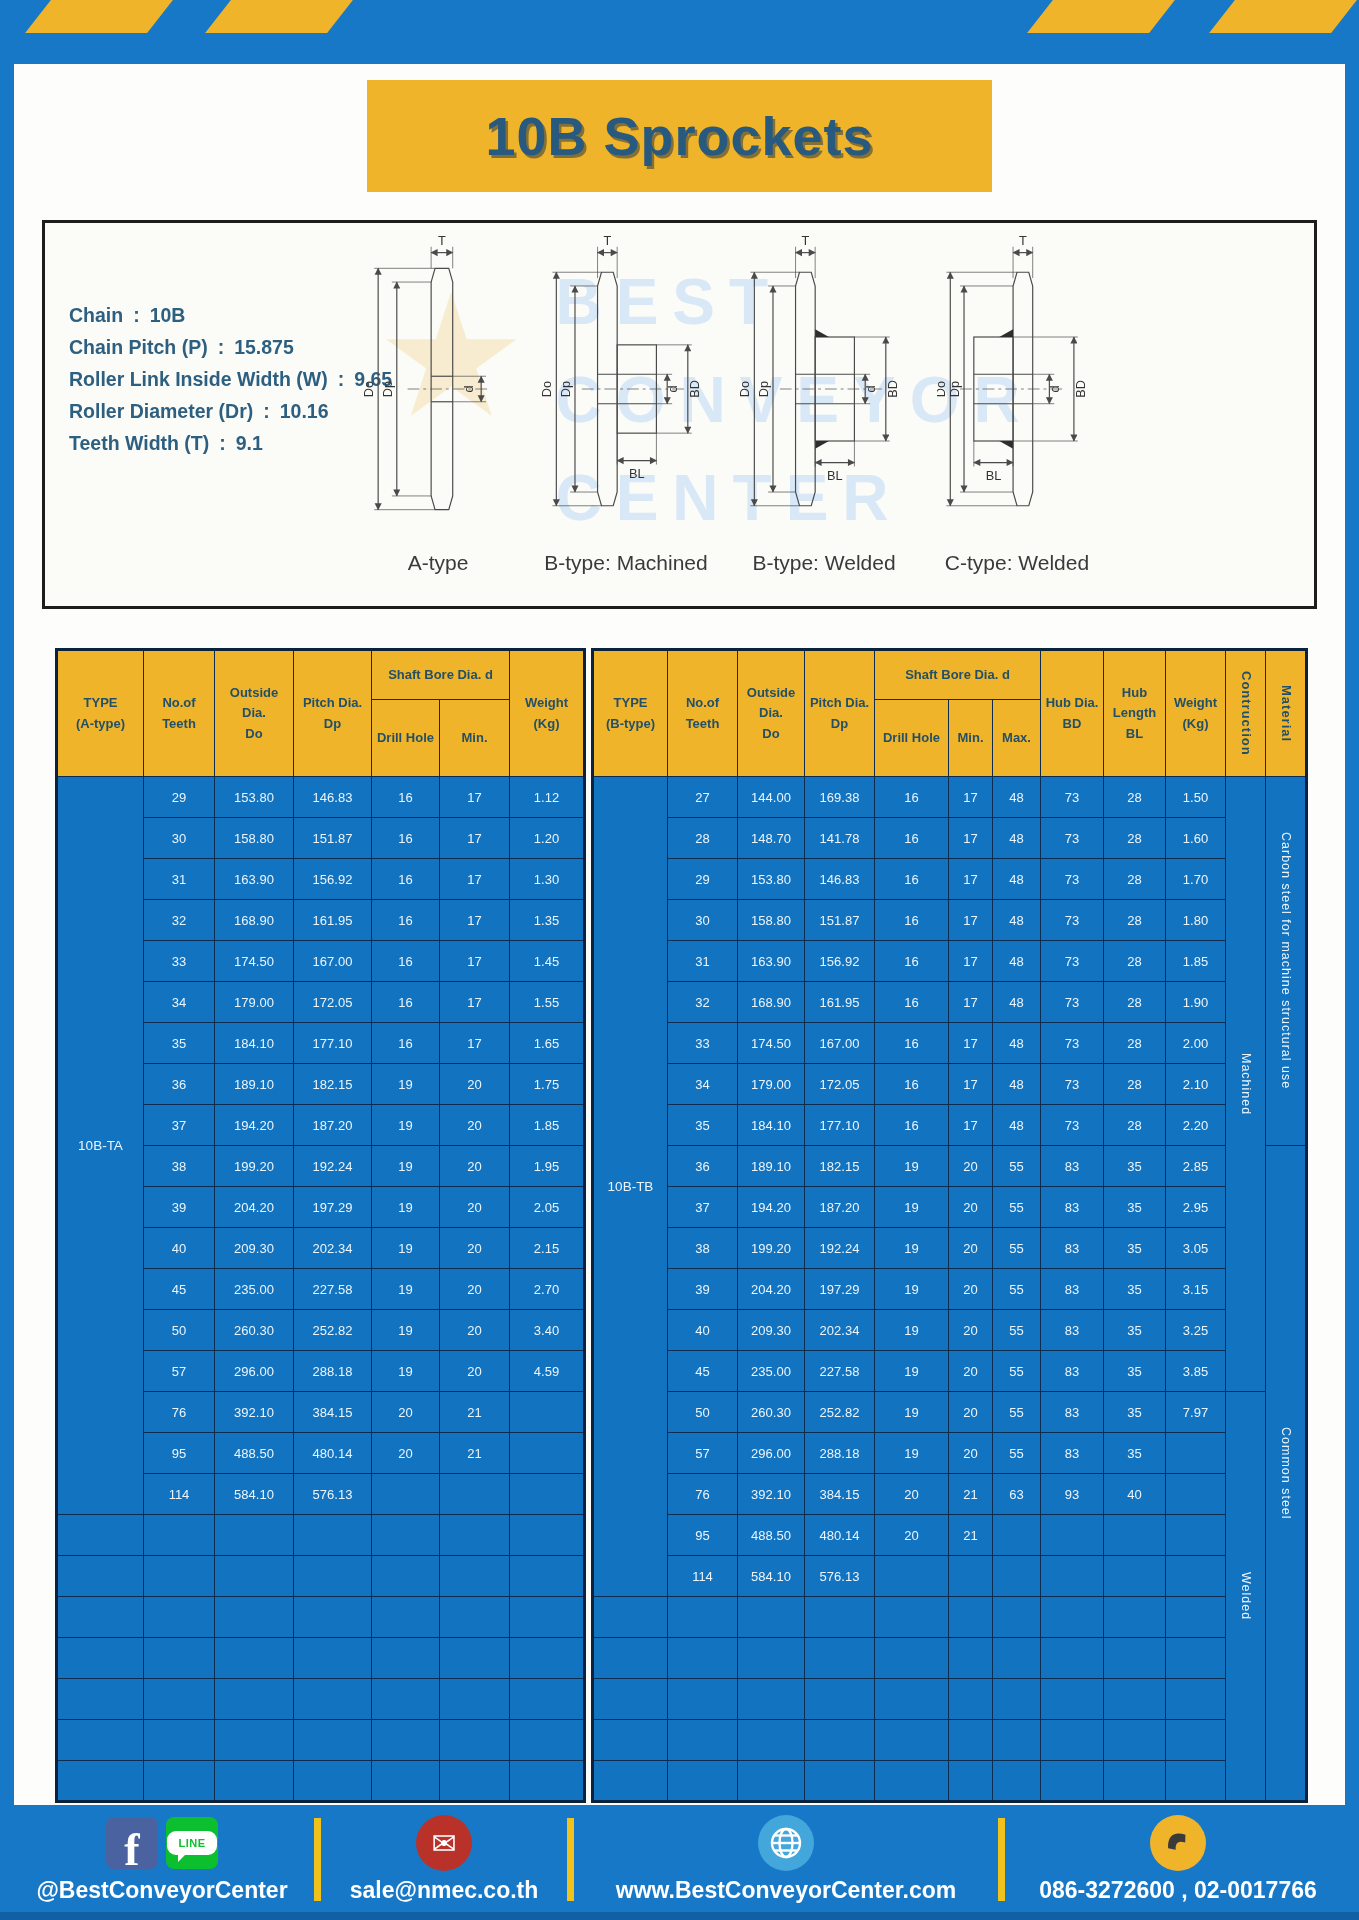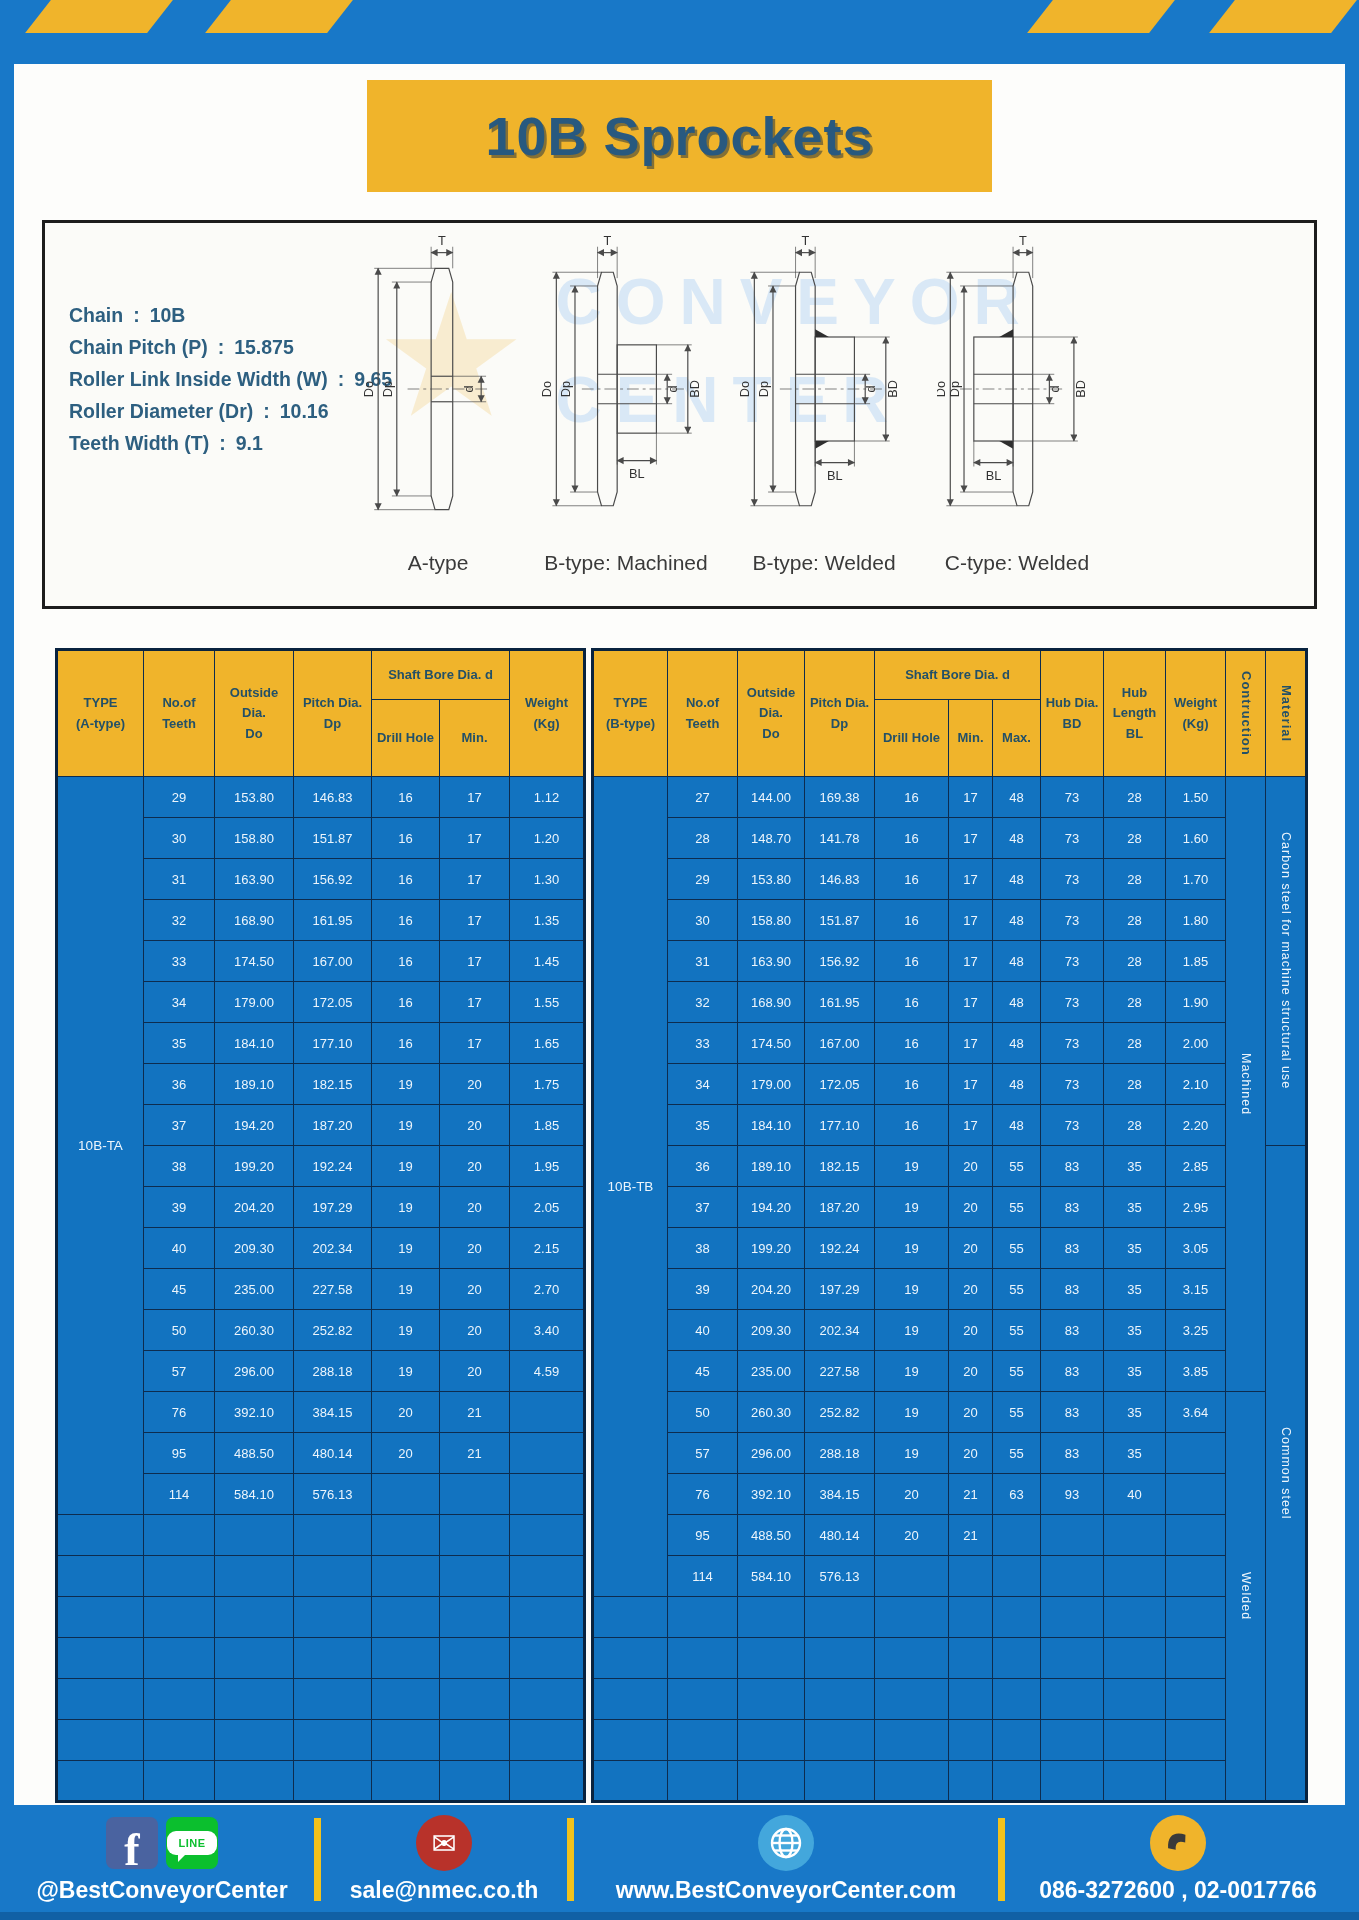--- a/index.html
+++ b/index.html
@@ -86,20 +86,21 @@
   <div class="content">
 
     <div class="title-banner">
       <span class="page-title">10B Sprockets</span>
     </div>
 
     <div class="spec-box">
       <div class="watermark">
         <span class="wm-star">★</span>
         <div class="wm-text">
+          <div>BEST</div>
           <div>CONVEYOR</div>
           <div>CENTER</div>
         </div>
       </div>
 
       <div class="specs">
         <div class="spec-line"><span>Chain</span><span class="sep">:</span><span>10B</span></div>
         <div class="spec-line"><span>Chain Pitch (P)</span><span class="sep">:</span><span>15.875</span></div>
         <div class="spec-line"><span>Roller Link Inside Width (W)</span><span class="sep">:</span><span>9.65</span></div>
         <div class="spec-line"><span>Roller Diameter (Dr)</span><span class="sep">:</span><span>10.16</span></div>
@@ -705,21 +706,21 @@
             </tr>
             <tr>
               <td>50</td>
               <td>260.30</td>
               <td>252.82</td>
               <td>19</td>
               <td>20</td>
               <td>55</td>
               <td>83</td>
               <td>35</td>
-              <td>3.64</td>
+              <td>7.97</td>
               <td class="vcell" rowspan="10">Welded</td>
             </tr>
             <tr>
               <td>57</td>
               <td>296.00</td>
               <td>288.18</td>
               <td>19</td>
               <td>20</td>
               <td>55</td>
               <td>83</td>

